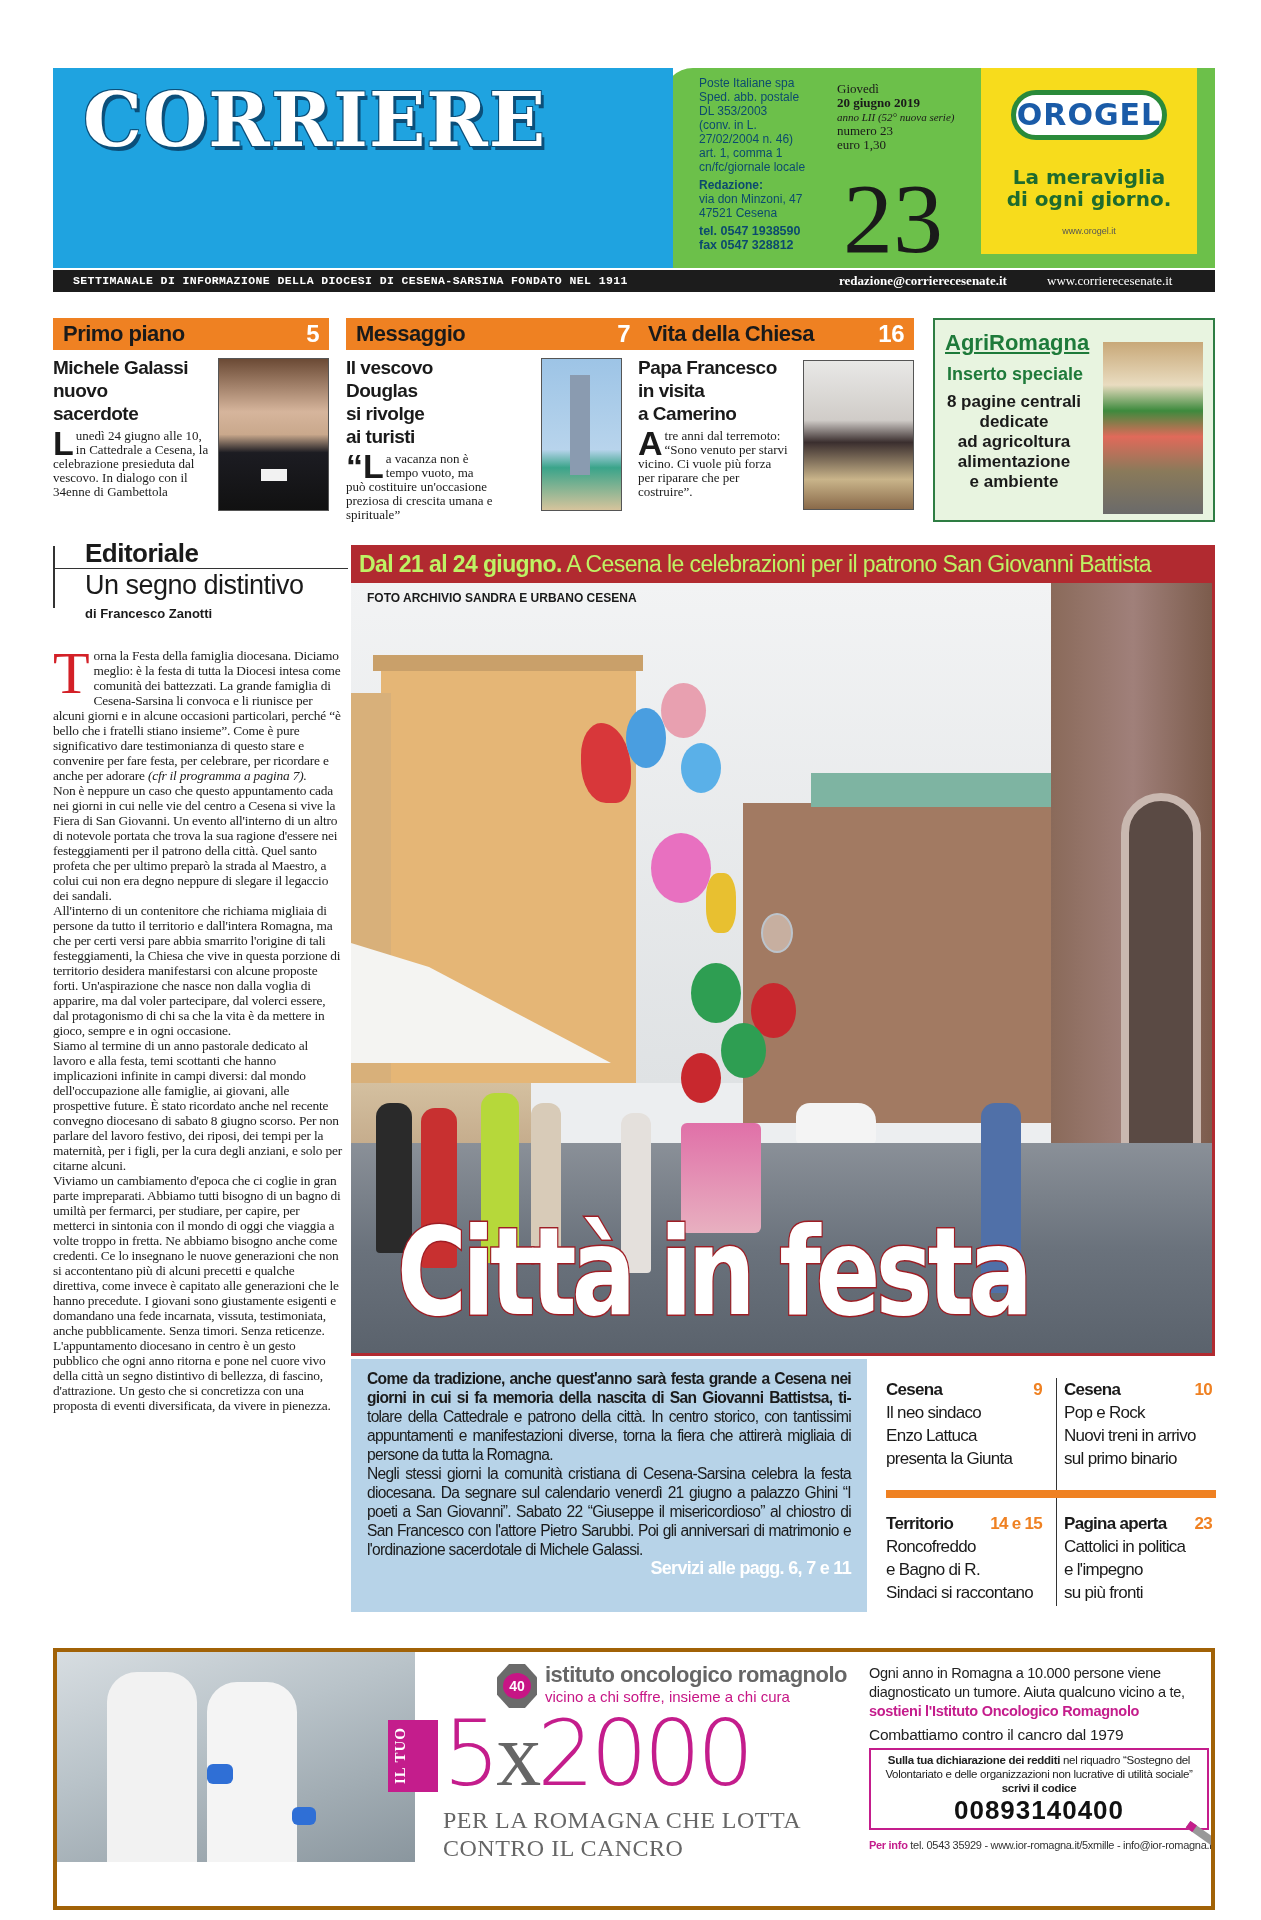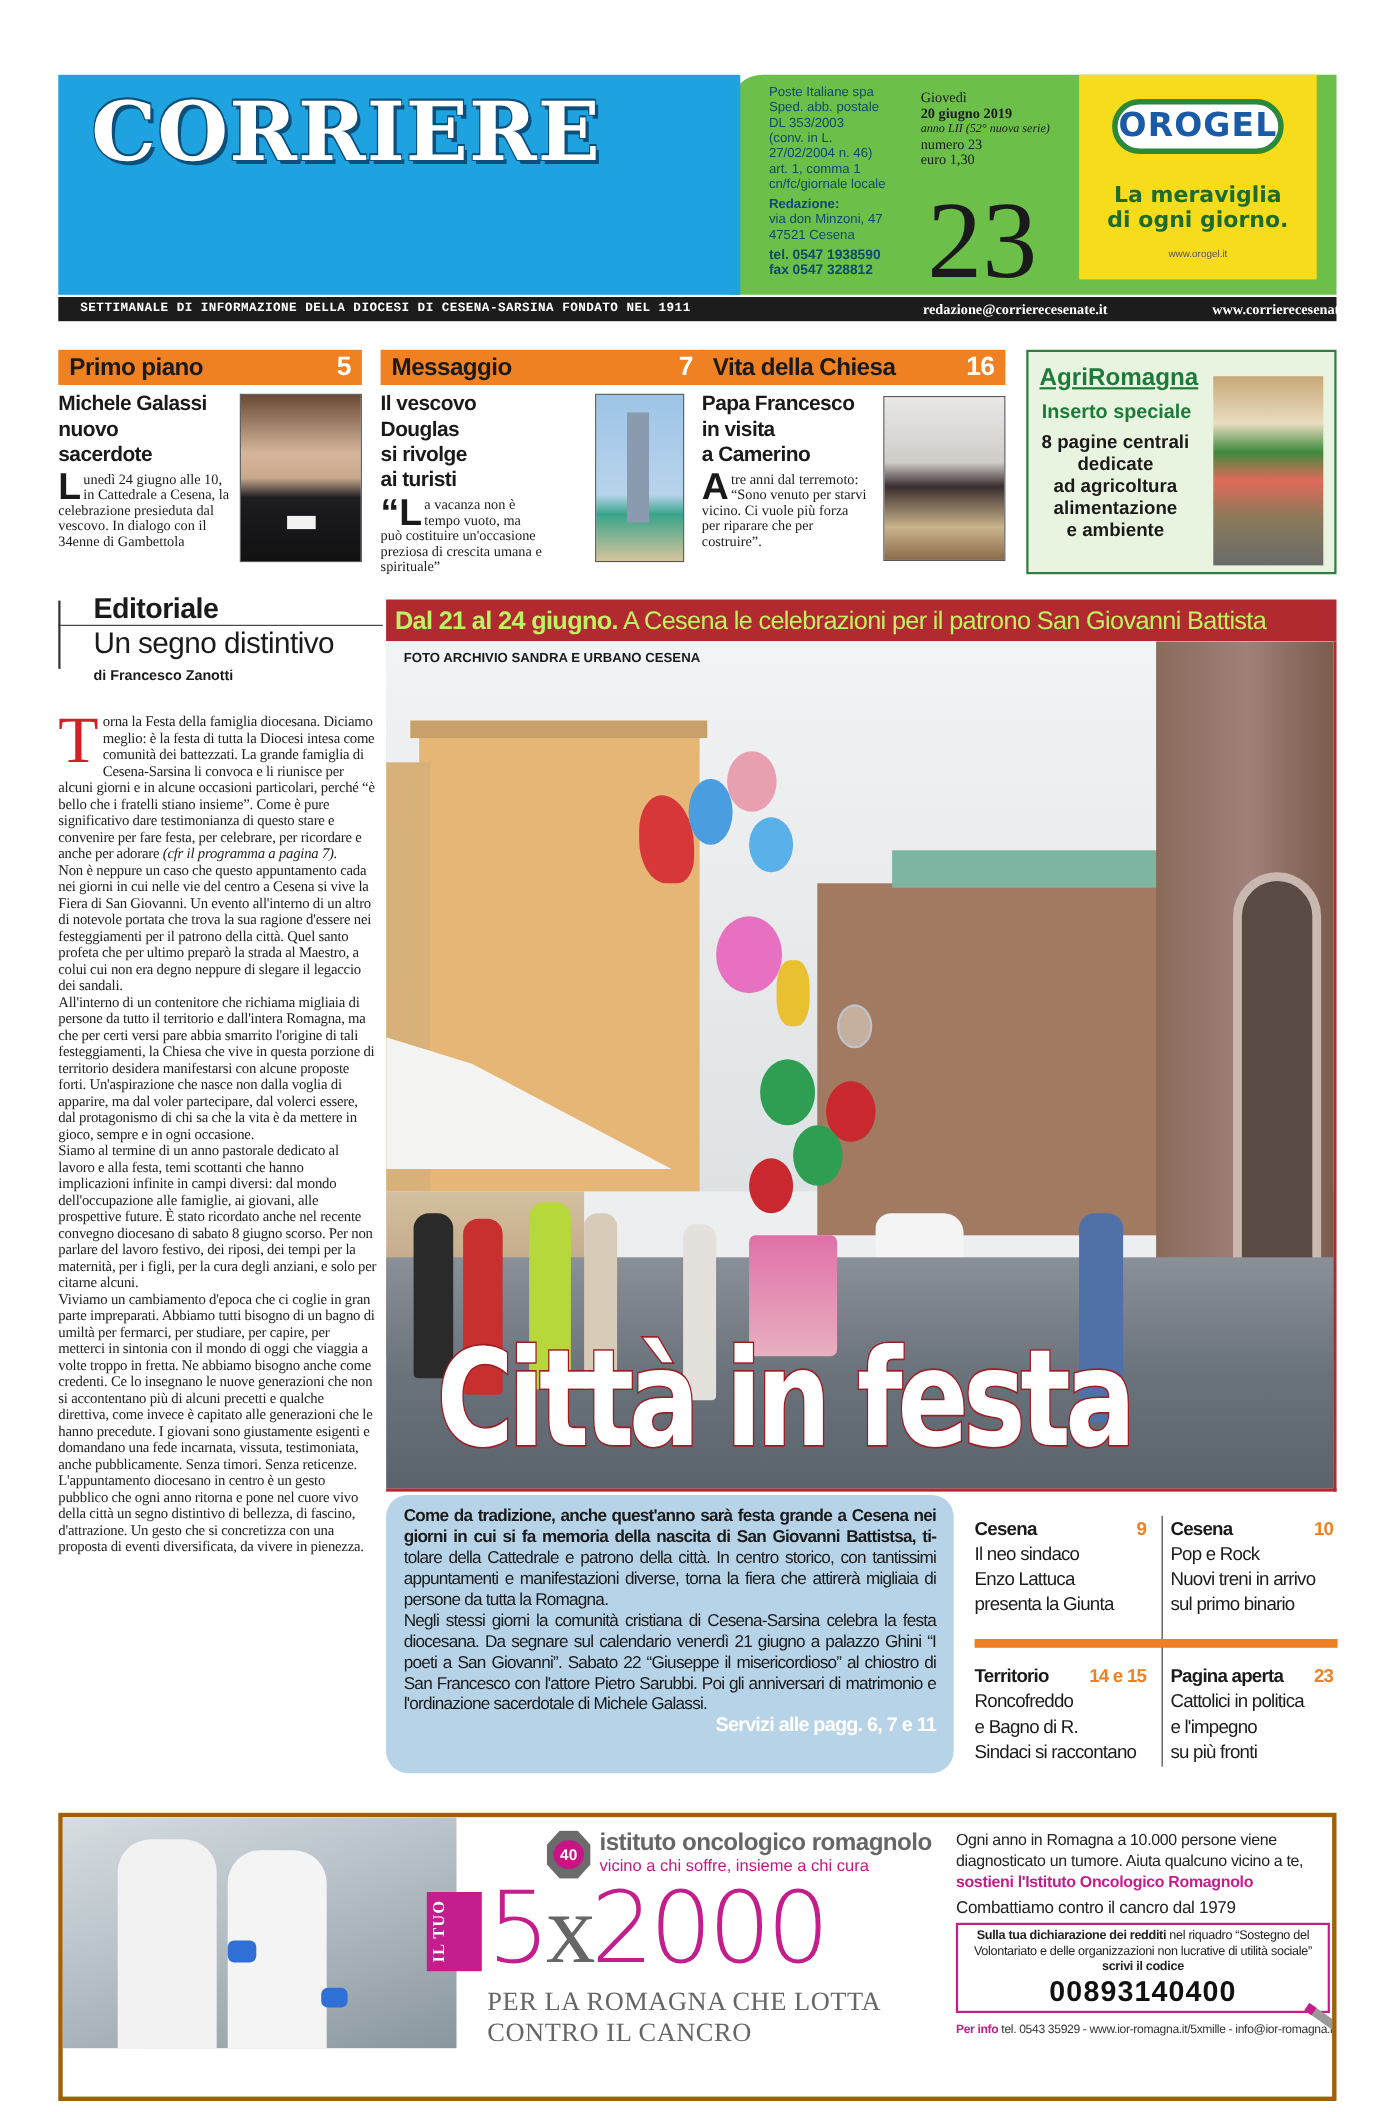--- a/index.html
+++ b/index.html
@@ -7,21 +7,21 @@
   .abs { position: absolute; }
 
   
   #masthead { left: 53px; top: 68px; width: 1162px; height: 200px; }
   #mast-blue { left: 0; top: 0; width: 620px; height: 200px; background: #1fa3e0; }
   #mast-green { left: 610px; top: 0; width: 552px; height: 200px; background: #6cc04a; border-radius: 30px 0 0 0; }
   #mast-title { left: 30px; top: 14px; width: 580px; font-family: "DejaVu Serif", serif; font-weight: bold; color: #fff; font-size: 74px; line-height: 76px; letter-spacing: 1px; text-shadow: 3px 4px 0 #0b4f7a, -1px -1px 0 #0b4f7a, 1px -1px 0 #0b4f7a, -1px 1px 0 #0b4f7a; }
   #mast-bar { left: 0; top: 202px; width: 1162px; height: 22px; background: #1c1c1c; }
   #mast-tagline { left: 20px; top: 4px; color: #fff; font-family: "Liberation Mono", monospace; font-weight: bold; font-size: 11.5px; letter-spacing: 0.4px; }
   #mast-email { left: 786px; top: 3px; color: #fff; font-family: "Liberation Serif", serif; font-weight: bold; font-size: 13px; }
-  #mast-website { left: 1049px; top: 3px; color: #fff; font-family: "Liberation Serif", serif; font-weight: bold; font-size: 13px; }
+  #mast-website { left: 994px; top: 3px; color: #fff; font-family: "Liberation Serif", serif; font-weight: normal; font-size: 13px; }
   #postal { left: 646px; top: 8px; width: 140px; color: #0c4a6e; font-size: 12px; line-height: 14px; }
   #postal .red-label { font-weight: bold; margin-top: 4px; }
   #postal .contact { font-weight: bold; margin-top: 4px; font-size: 12.5px; }
   #issue-info { left: 784px; top: 14px; font-family: "Liberation Serif", serif; font-size: 13px; line-height: 14px; color: #1a1a1a; }
   #issue-info .it { font-style: italic; font-size: 11px; }
   #issue-big { left: 790px; top: 106px; font-family: "Liberation Serif", serif; font-size: 100px; line-height: 90px; color: #1a1a1a; }
   #orogel { left: 928px; top: 0px; width: 216px; height: 186px; background: #f7dc1c; }
   #orogel-logo { left: 30px; top: 22px; width: 156px; height: 50px; border: 5px solid #2a8a3a; border-radius: 28px; background: #fff; color: #1a5ba8; font-weight: bold; font-size: 30px; text-align: center; line-height: 40px; font-family: "DejaVu Sans", sans-serif; letter-spacing: 1px; }
   #orogel-slogan { left: 0; top: 98px; width: 216px; text-align: center; color: #1e6b2e; font-weight: bold; font-size: 20px; line-height: 22px; font-family: "DejaVu Sans", sans-serif; }
   #orogel-url { left: 0; top: 158px; width: 216px; text-align: center; font-size: 9px; color: #555; }
@@ -54,21 +54,21 @@
   #ed-body p { margin: 0; }
   #ed-dropcap { float: left; color: #d32027; font-family: "Liberation Serif", serif; font-size: 60px; line-height: 46px; margin: 2px 4px 0 0; }
 
   
   #headline-bar { left: 351px; top: 545px; width: 864px; height: 38px; background: #b12a30; color: #bef264; font-size: 23px; line-height: 38px; padding-left: 8px; letter-spacing: -0.6px; white-space: nowrap; overflow: hidden; }
   #headline-bar b { font-weight: bold; }
   #photo-area { left: 351px; top: 583px; width: 864px; height: 773px; border-right: 3px solid #b12a30; border-bottom: 3px solid #b12a30; overflow: hidden; background: #eceef0; }
   #photo-credit { left: 16px; top: 8px; font-weight: bold; font-size: 12px; color: #1a1a1a; z-index: 3; }
   #festa-title { left: 46px; top: 618px; font-family: "DejaVu Sans", sans-serif; font-weight: bold; font-size: 122px; letter-spacing: -6px; color: #fff; z-index: 4; transform: scaleX(0.78); transform-origin: left top; -webkit-text-stroke: 3px #9e1d24; paint-order: stroke fill; }
 
-  #lead-box { left: 351px; top: 1359px; width: 516px; height: 253px; background: #b7d3e8; padding: 10px 16px 0 16px; font-size: 15.6px; line-height: 19px; letter-spacing: -0.7px; text-align: justify; border-radius: 20px; }
+  #lead-box { left: 351px; top: 1359px; width: 516px; height: 253px; background: #b7d3e8; padding: 10px 16px 0 16px; font-size: 15.6px; line-height: 19px; letter-spacing: -0.7px; text-align: justify; }
   #lead-box b { font-weight: bold; }
   #lead-servizi { display: block; text-align: right; color: #fff; font-weight: bold; font-size: 18px; margin-top: 0px; }
 
   #index { left: 886px; top: 1378px; width: 330px; height: 228px; }
   .idx-cell { position: absolute; width: 160px; font-size: 17px; line-height: 23px; letter-spacing: -0.7px; }
   .idx-cell .sec { font-weight: bold; }
   .idx-cell .pg { position: absolute; right: 4px; top: 0; color: #ef8122; font-weight: bold; }
   #idx-vline { left: 170px; top: 0; width: 1px; height: 228px; background: #333; }
   #idx-hline { left: 0; top: 112px; width: 330px; height: 8px; background: #ef8122; }
 

